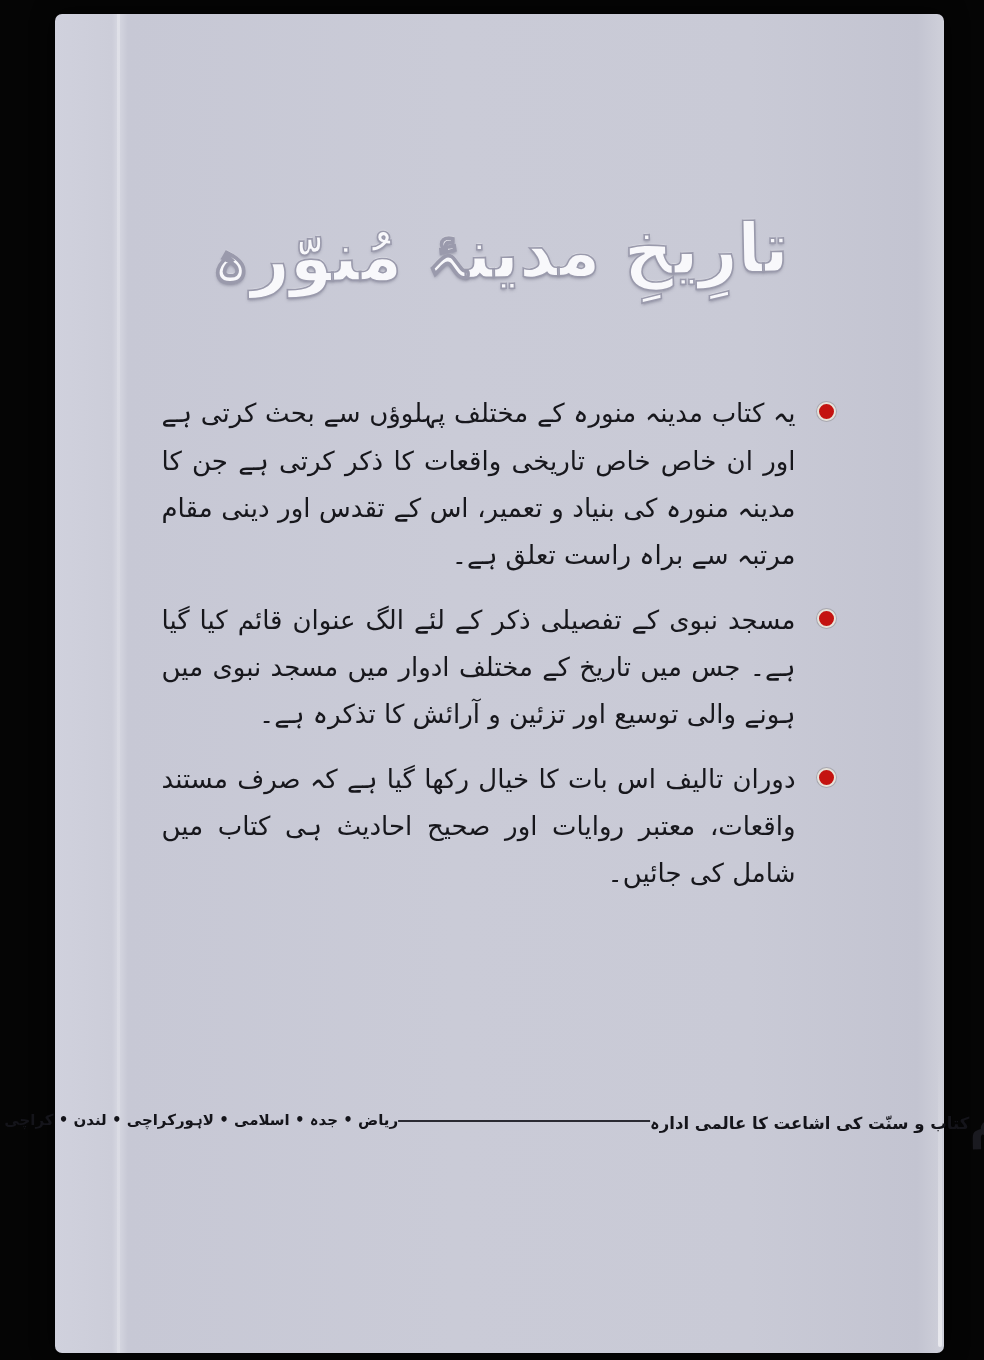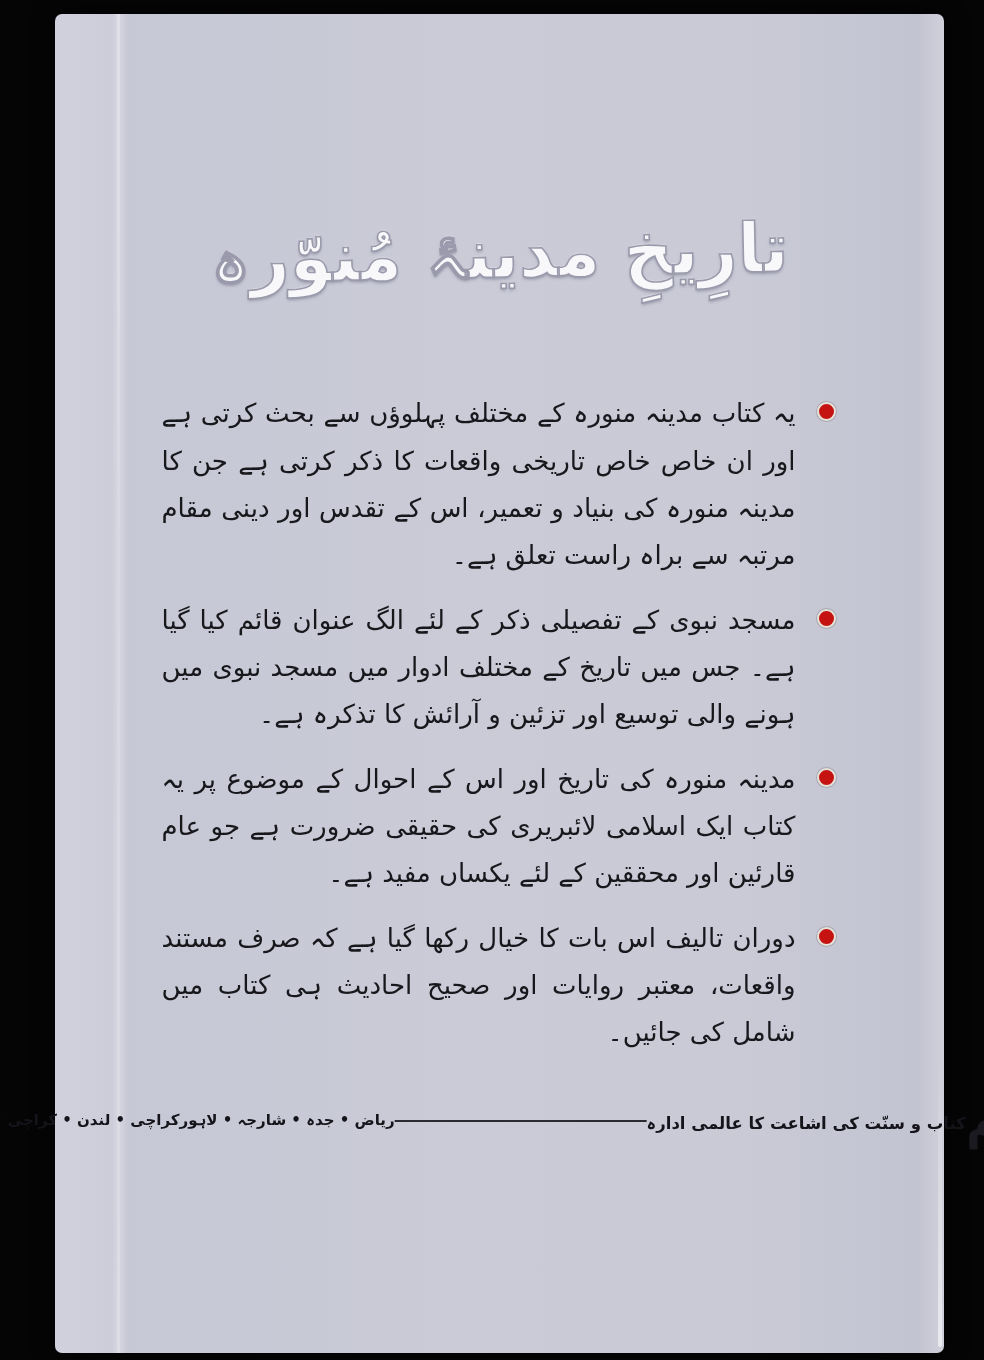--- a/index.html
+++ b/index.html
@@ -139,24 +139,20 @@
       <li class="bullet">
         <span class="dot"></span>
         <span>یہ کتاب مدینہ منورہ کے مختلف پہلوؤں سے بحث کرتی ہے اور ان خاص خاص تاریخی واقعات کا ذکر کرتی ہے جن کا مدینہ منورہ کی بنیاد و تعمیر، اس کے تقدس اور دینی مقام مرتبہ سے براہ راست تعلق ہے۔</span>
       </li>
       <li class="bullet">
         <span class="dot"></span>
         <span>مسجد نبوی کے تفصیلی ذکر کے لئے الگ عنوان قائم کیا گیا ہے۔ جس میں تاریخ کے مختلف ادوار میں مسجد نبوی میں ہونے والی توسیع اور تزئین و آرائش کا تذکرہ ہے۔</span>
       </li>
       <li class="bullet">
         <span class="dot"></span>
-        <span>مدینہ منورہ کی تاریخ اور اس کے احوال کے موضوع پر یہ کتاب ایک اسلامی لائبریری کی حقیقی ضرورت ہے جو عام قارئین اور محققین کے لئے یکساں مفید ہے۔</span>
-      </li>
-      <li class="bullet">
-        <span class="dot"></span>
         <span>دوران تالیف اس بات کا خیال رکھا گیا ہے کہ صرف مستند واقعات، معتبر روایات اور صحیح احادیث ہی کتاب میں شامل کی جائیں۔</span>
       </li>
     </ul>
 
     <div class="publisher">
       <div class="logo">
         <svg width="70" height="62" viewBox="0 0 70 62">
 
           <path d="M35 14 L10 4 L10 16 L35 27 Z" fill="#1c4a2e"></path>
           <path d="M35 14 L60 4 L60 16 L35 27 Z" fill="#1c4a2e"></path>
@@ -174,18 +170,18 @@
           <circle cx="35" cy="52" r="2.6" fill="#1c4a2e"></circle>
         </svg>
         <div class="logo-ar">دارالسلام</div>
         <div class="logo-en">DARUSSALAM</div>
       </div>
 
       <div class="pub-text">
         <div class="pub-name">دارُالسّلام</div>
         <div class="pub-tagline">کتاب و سنّت کی اشاعت کا عالمی ادارہ</div>
         <div class="pub-divider"></div>
-        <div class="pub-cities">ریاض • جدہ • شارجہ • لاہور</div>
+        <div class="pub-cities">ریاض • جدہ • اسلامی • لاہور</div>
         <div class="pub-cities">کراچی • لندن • کراچی • نیو یارک</div>
       </div>
     </div>
   </div>
 </div>
 
 </body></html>

